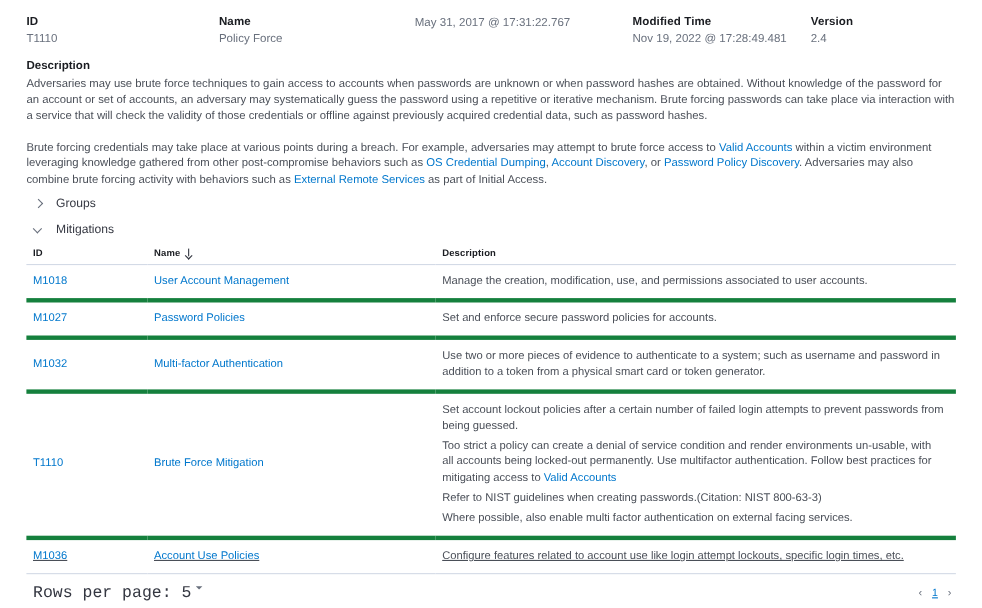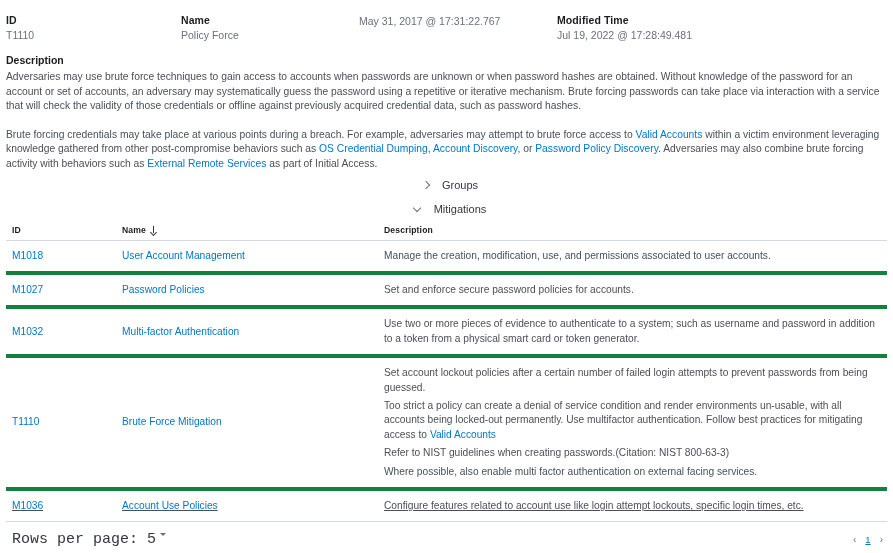--- a/index.html
+++ b/index.html
@@ -4,21 +4,21 @@
 <style>
   * { box-sizing: border-box; }
   html, body {
     margin: 0; padding: 0;
     width: 893px; height: 553px;
     background: #ffffff;
     font-family: "Liberation Sans", sans-serif;
     color: #343741;
     overflow: hidden;
   }
-  .page { width: 893px; height: 553px; position: relative; padding: 0 6px; }
+  .page { width: 893px; height: 553px; position: relative; padding: 0 24px; }
 
   
   .meta-row {
     display: flex;
     padding-top: 13px;
   }
   .meta-cell { flex: 0 0 auto; }
   .meta-cell.c-id      { width: 175px; }
   .meta-cell.c-name    { width: 178px; }
   .meta-cell.c-created { width: 198px; }
@@ -57,21 +57,20 @@
   .desc-p:last-child { margin-bottom: 0; }
   a.lnk { color: #0077cc; text-decoration: none; }
 
   
   .section-head {
     display: flex;
     align-items: center;
     gap: 11px;
     padding: 6px 0 4px 6px;
     cursor: pointer;
-    justify-content: center;
   }
   .chev {
     width: 10px; height: 10px;
     display: inline-block;
     position: relative;
     flex: 0 0 10px;
   }
   .chev::before {
     content: "";
     position: absolute;
@@ -205,21 +204,25 @@
     </div>
     <div class="meta-cell c-name">
       <div class="meta-label">Name</div>
       <div class="meta-value">Policy Force</div>
     </div>
     <div class="meta-cell c-created">
       <div class="meta-value">May 31, 2017 @ 17:31:22.767</div>
     </div>
     <div class="meta-cell c-mod">
       <div class="meta-label">Modified Time</div>
-      <div class="meta-value">Jul 19, 2022 @ 17:28:49.481</div>
+      <div class="meta-value">Nov 19, 2022 @ 17:28:49.481</div>
+    </div>
+    <div class="meta-cell c-ver">
+      <div class="meta-label">Version</div>
+      <div class="meta-value">2.4</div>
     </div>
   </div>
 
   <div class="desc-block">
     <div class="desc-title">Description</div>
     <p class="desc-p">Adversaries may use brute force techniques to gain access to accounts when passwords are unknown or when password hashes are obtained. Without knowledge of the password for an account or set of accounts, an adversary may systematically guess the password using a repetitive or iterative mechanism. Brute forcing passwords can take place via interaction with a service that will check the validity of those credentials or offline against previously acquired credential data, such as password hashes.</p>
     <p class="desc-p"><span>Brute forcing credentials may take place at various points during a breach. For example, adversaries may attempt to brute force access to </span><a class="lnk" href="#">Valid Accounts</a><span> within a victim environment leveraging knowledge gathered from other post-compromise behaviors such as </span><a class="lnk" href="#">OS Credential Dumping</a><span>, </span><a class="lnk" href="#">Account Discovery</a><span>, or </span><a class="lnk" href="#">Password Policy Discovery</a><span>. Adversaries may also combine brute forcing activity with behaviors such as </span><a class="lnk" href="#">External Remote Services</a><span> as part of Initial Access.</span></p>
   </div>
 
   <div class="section-head">

